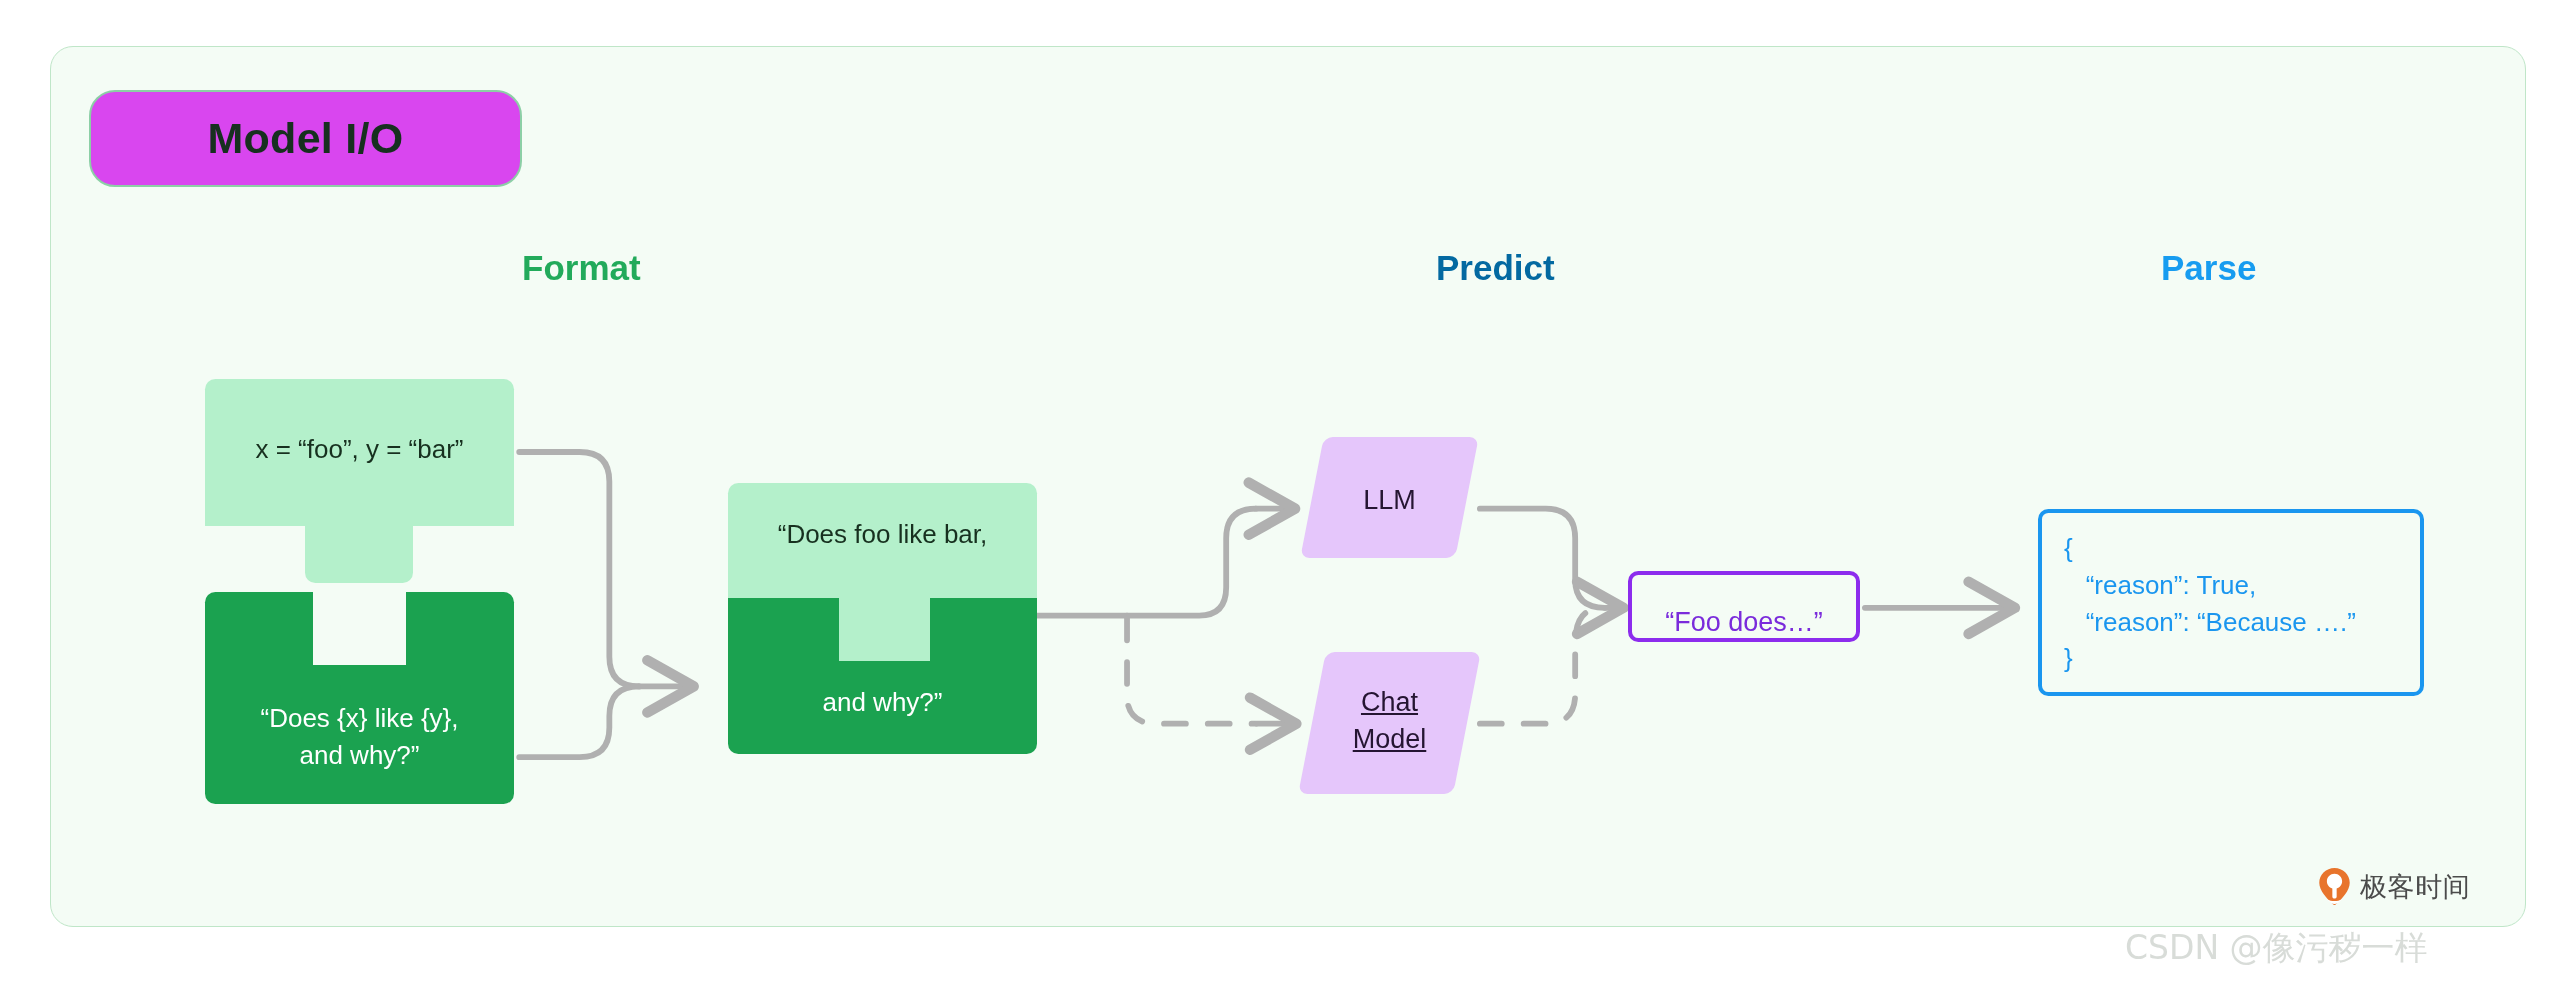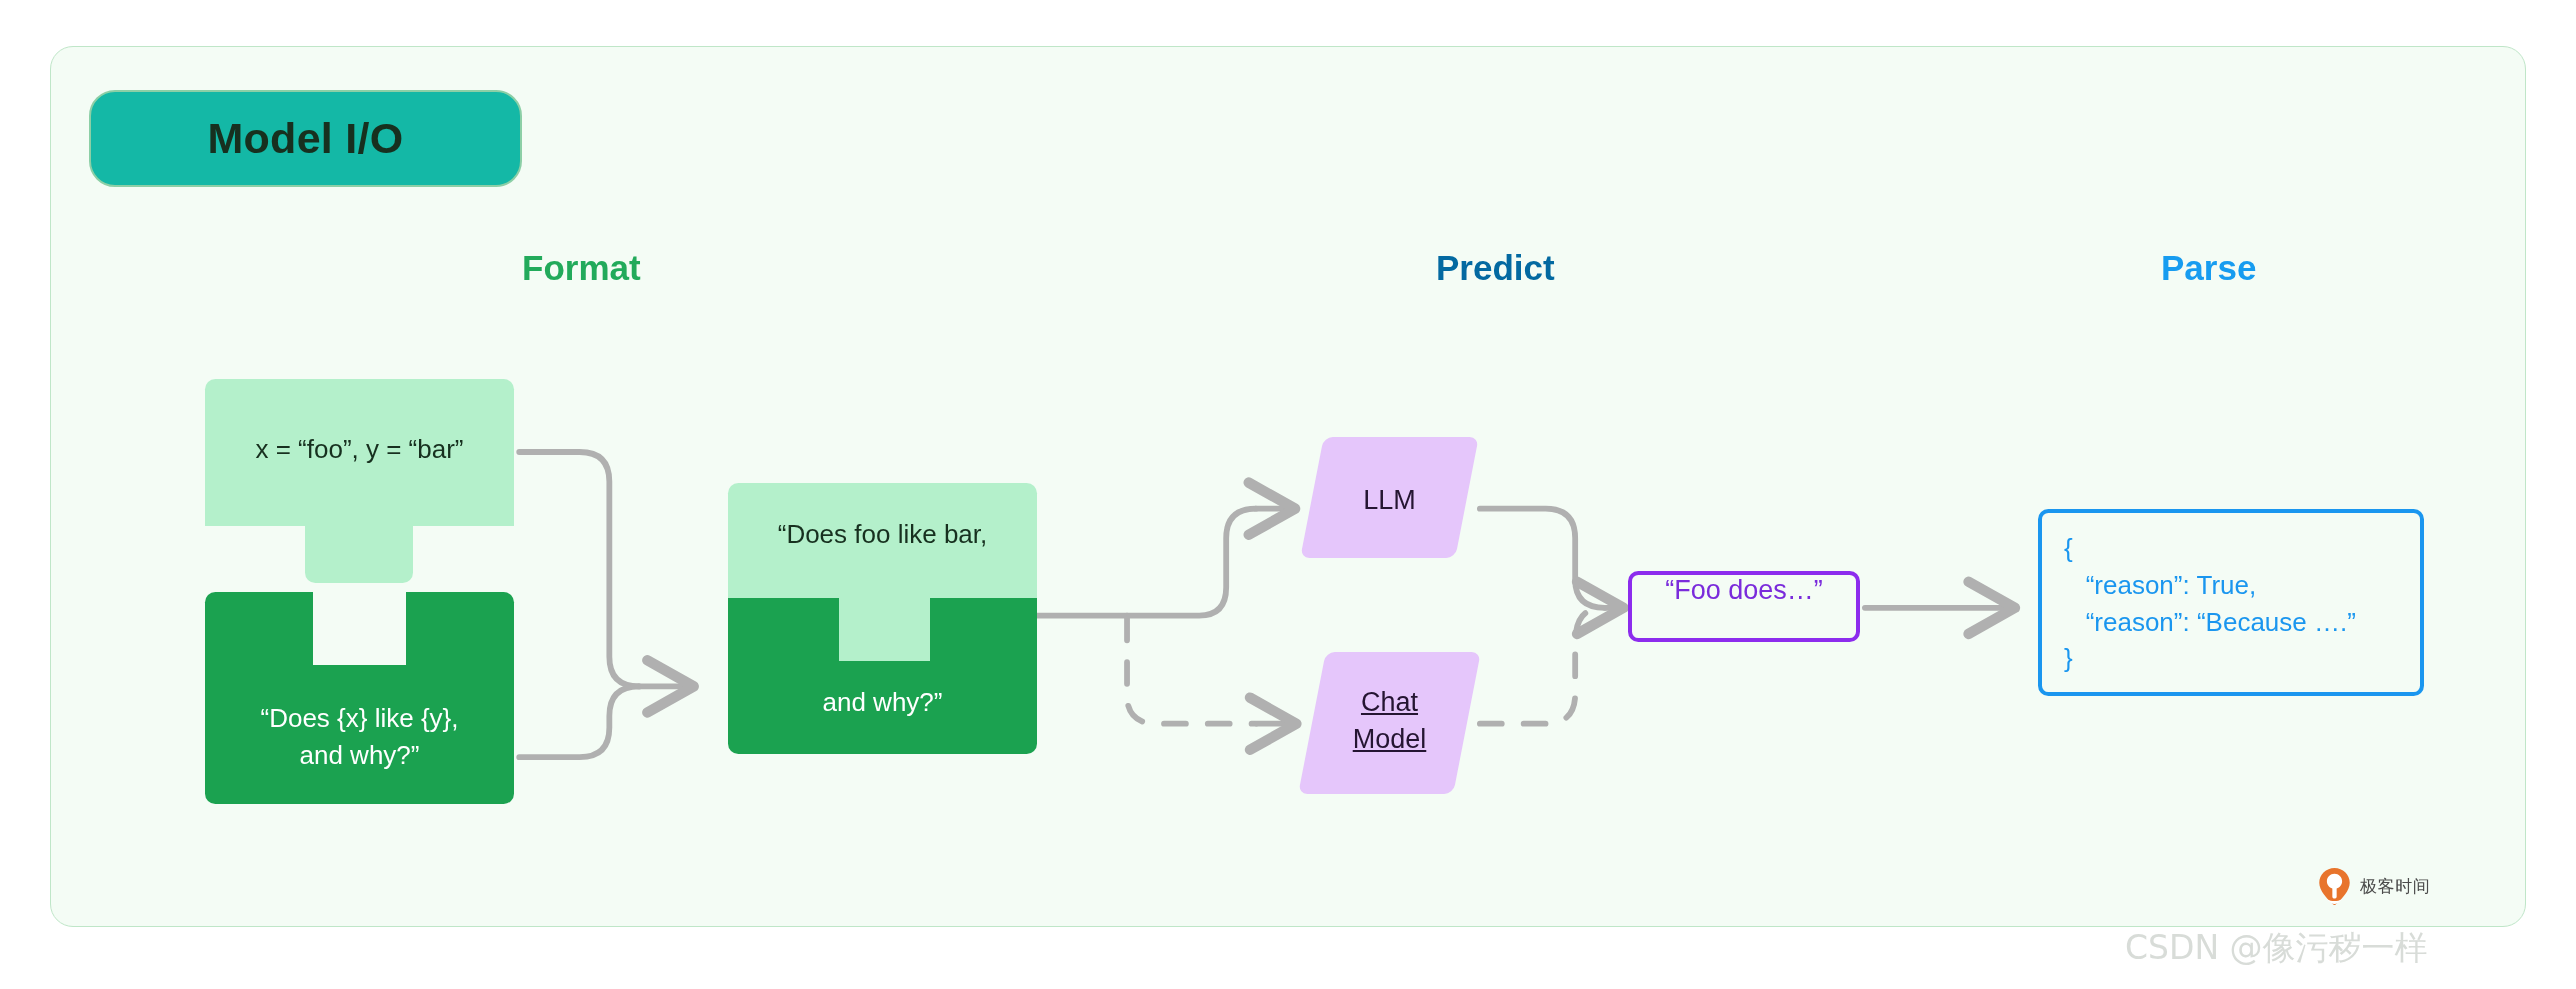--- a/index.html
+++ b/index.html
@@ -27,21 +27,21 @@
     border-radius: 23px;
     box-sizing: border-box;
   }
   
   .badge {
     position: absolute;
     left: 89px;
     top: 90px;
     width: 433px;
     height: 97px;
-    background: #14b8a6;
+    background: #d946ef;
     border: 2.6px solid #8ccfa6;
     border-radius: 26px;
     box-sizing: border-box;
     display: flex;
     align-items: center;
     justify-content: center;
   }
   .badge-label {
     font-size: 43px;
     font-weight: bold;
@@ -130,21 +130,21 @@
   
   .obox {
     position: absolute;
     background: #f4fcf5;
     box-sizing: border-box;
     border-radius: 10.3px;
   }
   #box-response {
     left: 1628px; top: 571px; width: 232px; height: 71px;
     border: 4.5px solid #8c2ced;
-    display: flex; align-items: flex-start; justify-content: center;
+    display: flex; align-items: flex-end; justify-content: center;
   }
   #box-response .t { font-size: 27px; color: #7a2bdb; white-space: nowrap; }
 
   #box-json {
     left: 2038px; top: 509px; width: 386px; height: 187px;
     border: 4.5px solid #1a96ef;
     padding: 16.7px 22px;
   }
   #box-json .jline {
     font-size: 26px;
@@ -156,21 +156,21 @@
   
   #wires { position: absolute; left: 0; top: 0; width: 2576px; height: 989px; }
 
   
   #geek-logo {
     position: absolute; left: 2318px; top: 867px;
     display: flex; align-items: center; gap: 9px;
   }
   #geek-logo .glyph { width: 33px; height: 39px; display: block; }
   #geek-logo .gtext {
-    font-size: 17px; color: #4b4b4b; letter-spacing: 0.6px;
+    font-size: 27px; color: #4b4b4b; letter-spacing: 0.6px;
     font-family: "DejaVu Sans", sans-serif;
   }
   #csdn-mark {
     position: absolute; left: 2125px; top: 926px;
     font-size: 33px; color: #d8dcd8; white-space: nowrap;
     font-family: "DejaVu Sans", sans-serif;
   }
 </style>
 </head>
 <body>

